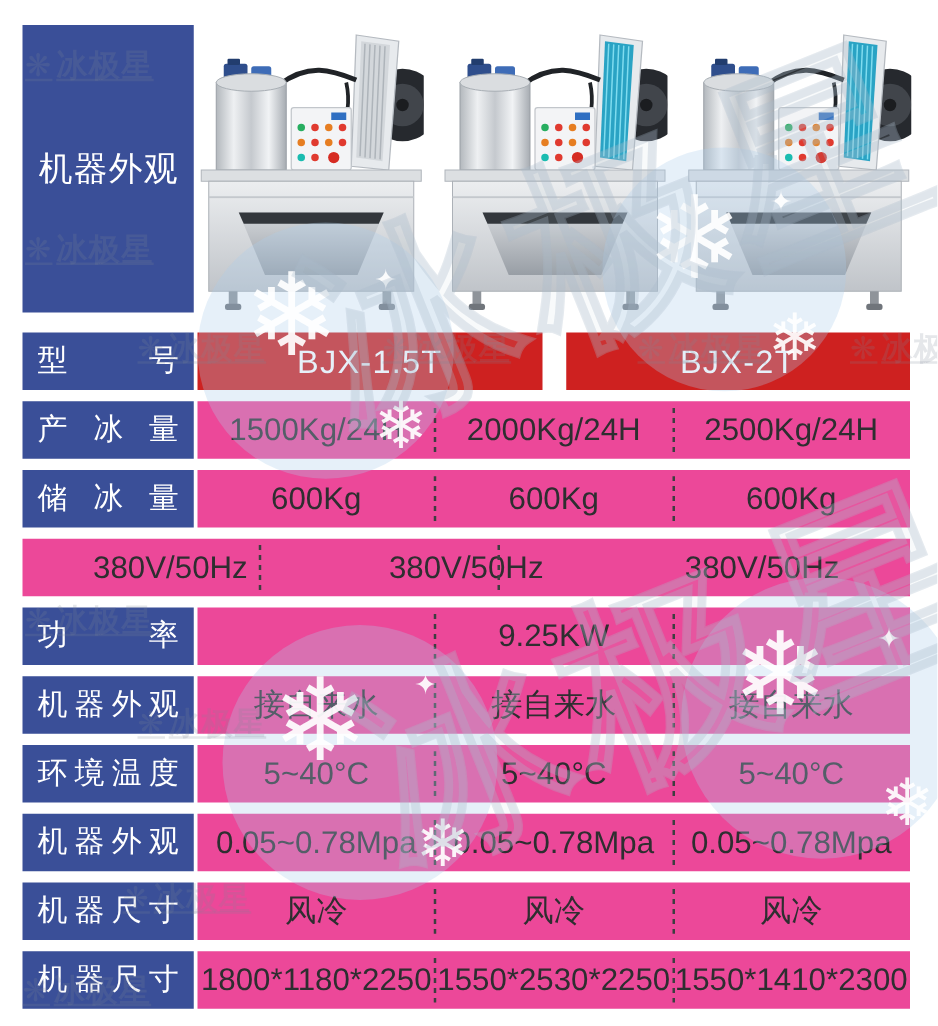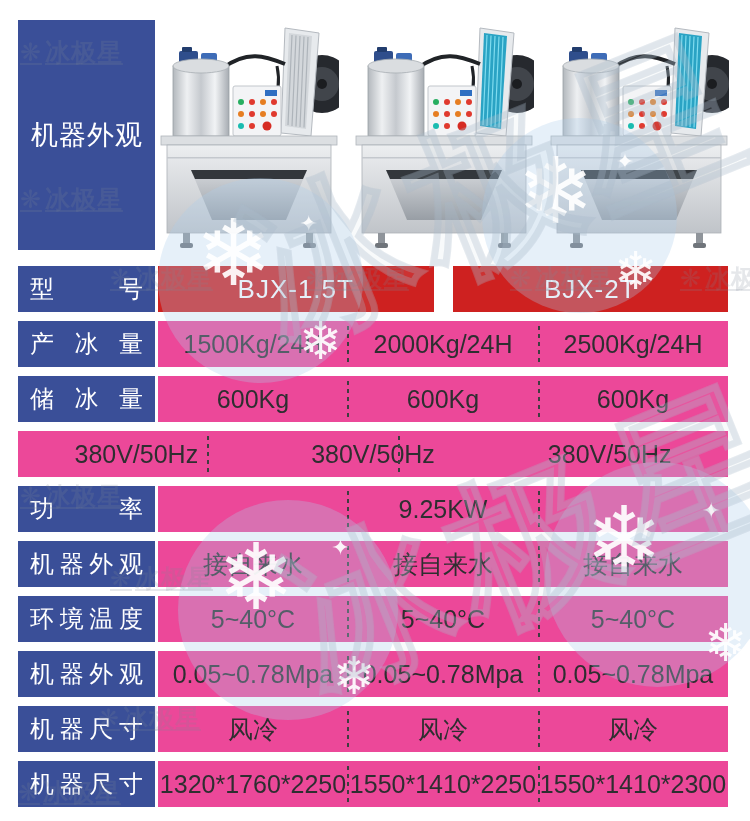--- a/index.html
+++ b/index.html
@@ -242,22 +242,22 @@
         <div class="value-cell">风冷</div>
         <div class="value-cell">风冷</div>
         <div class="col-sep s1"></div>
         <div class="col-sep s2"></div>
       </div>
     </div>
 
     <div class="spec-row">
       <div class="row-label">机器尺寸</div>
       <div class="value-cells">
-        <div class="value-cell">1320*1760*2250</div>
-        <div class="value-cell">1550*1410*2250</div>
+        <div class="value-cell">1800*1180*2250</div>
+        <div class="value-cell">1550*2530*2250</div>
         <div class="value-cell">1550*1410*2300</div>
         <div class="col-sep s1"></div>
         <div class="col-sep s2"></div>
       </div>
     </div>
 
   </div>
 
   <div class="watermark-layer">
     <div class="wm-circle" style="left:158px;top:178px;width:205px;height:205px;">

